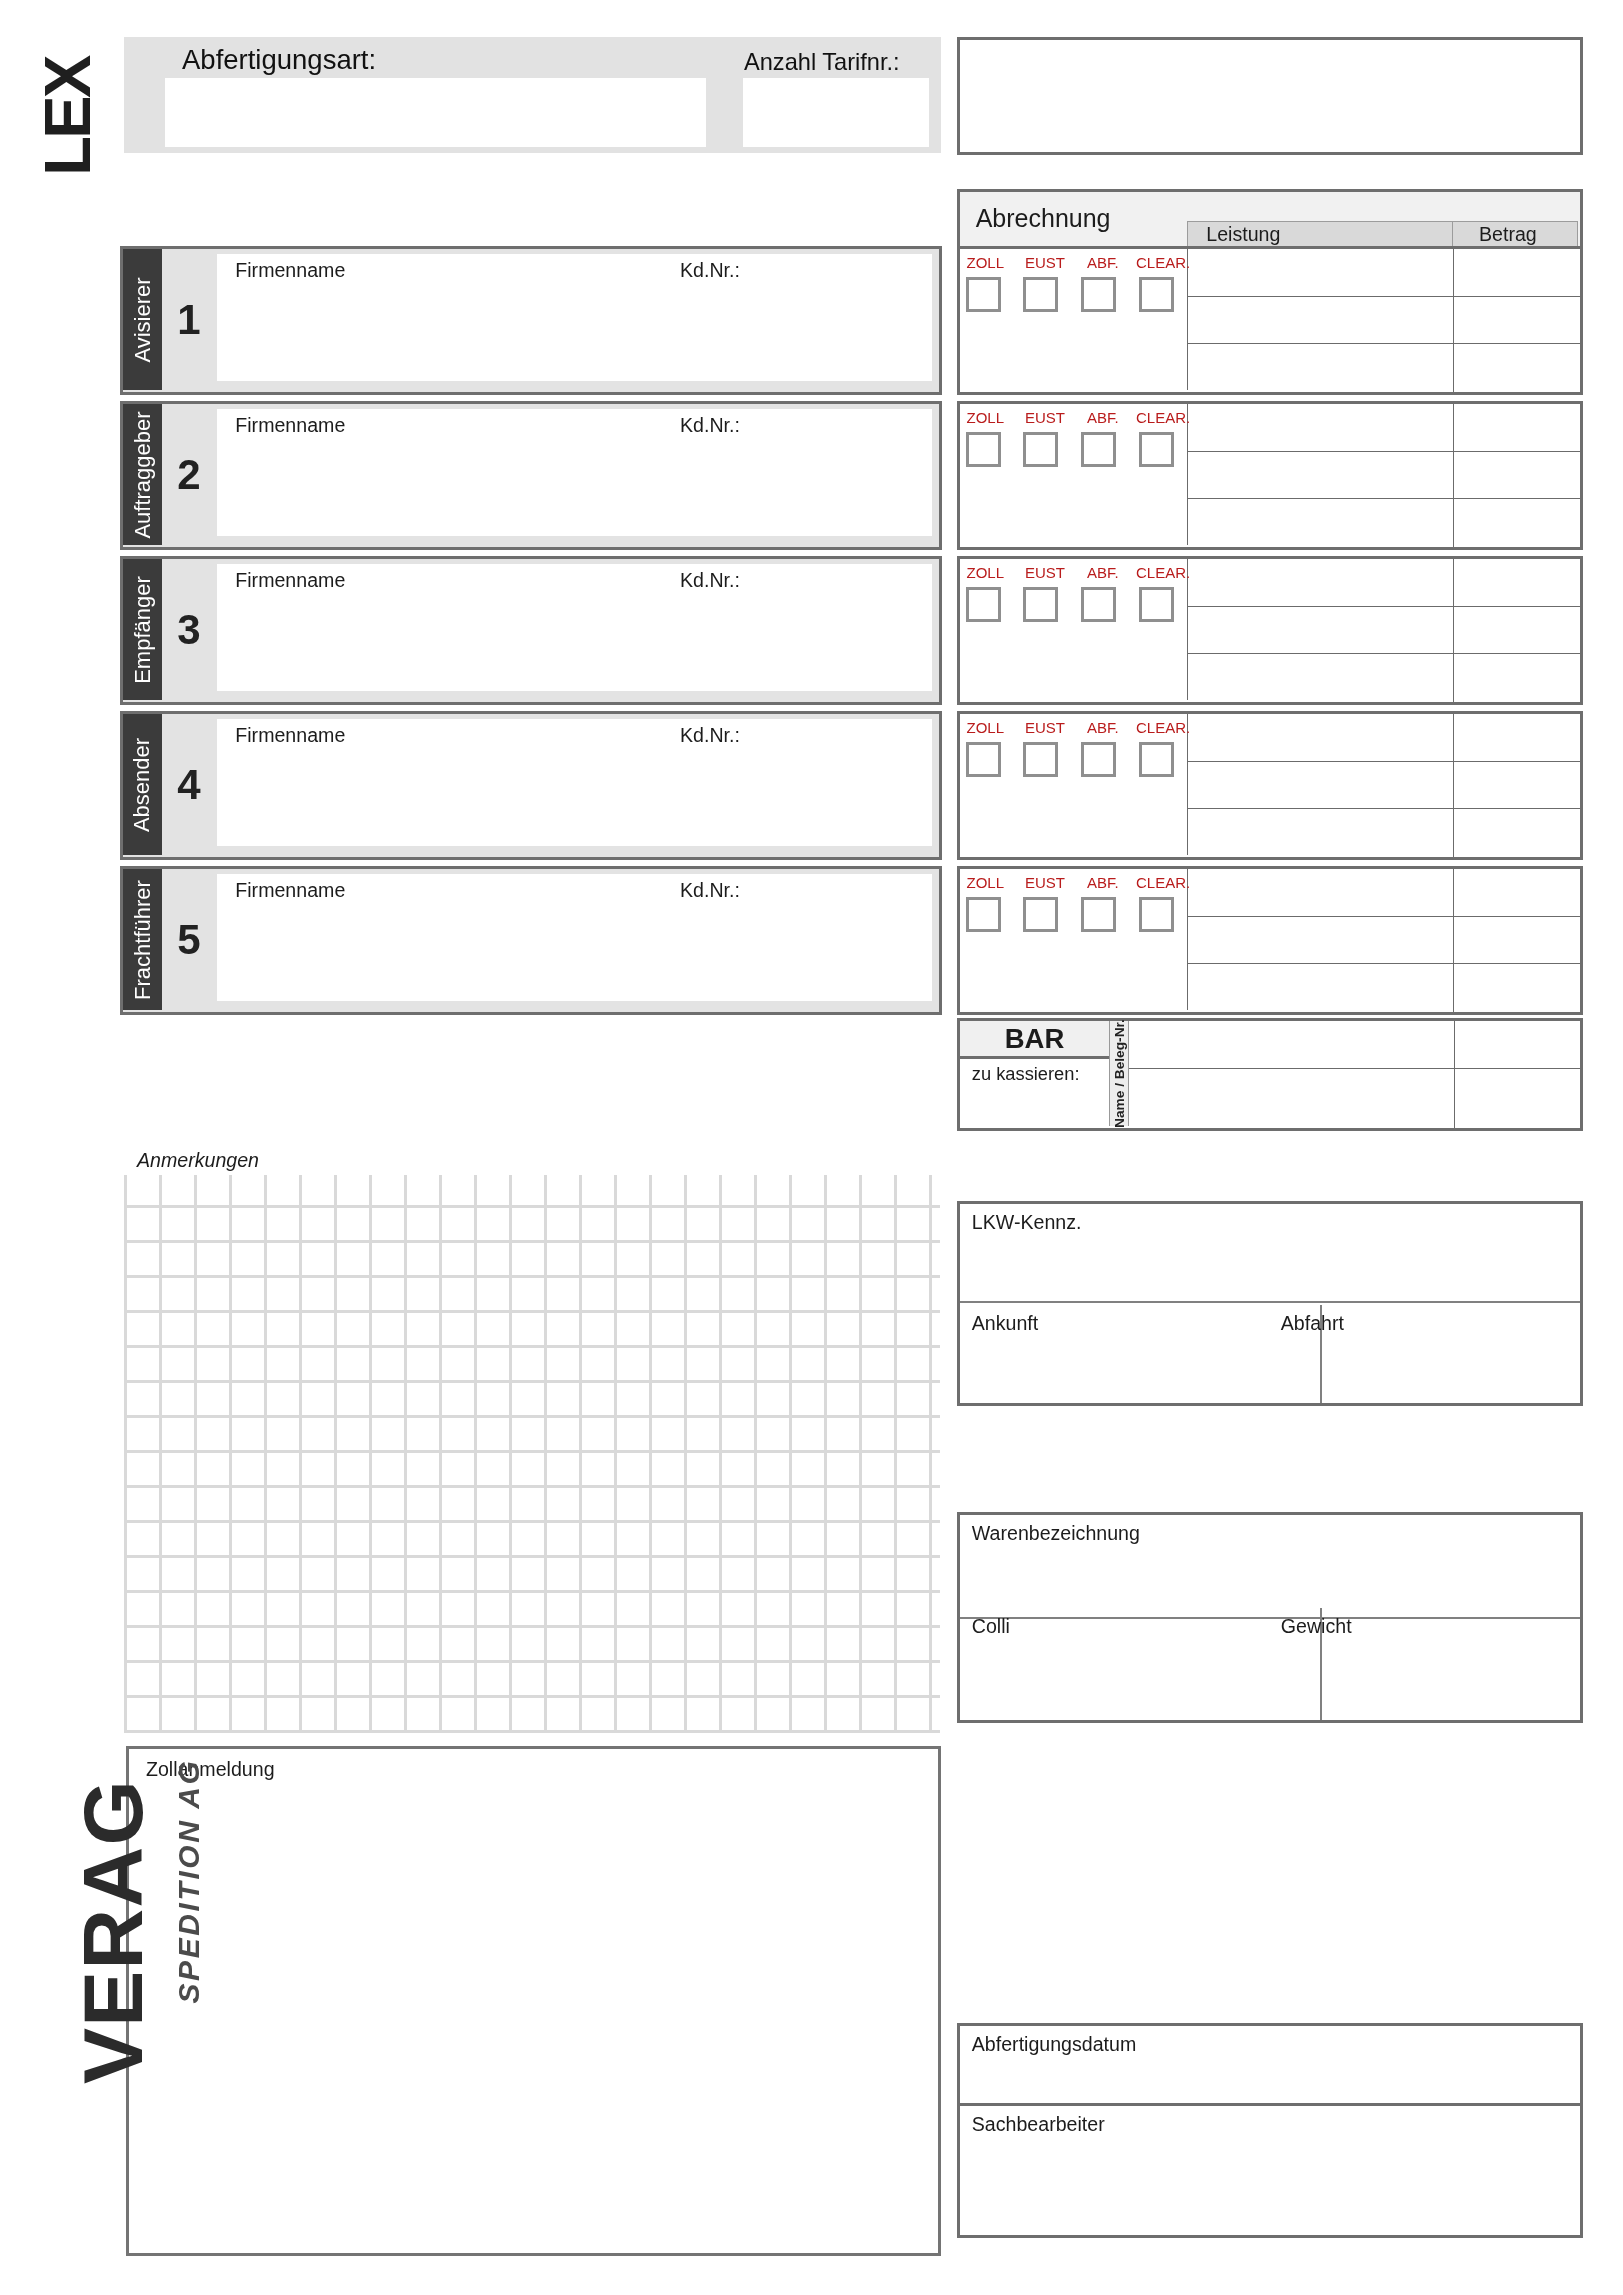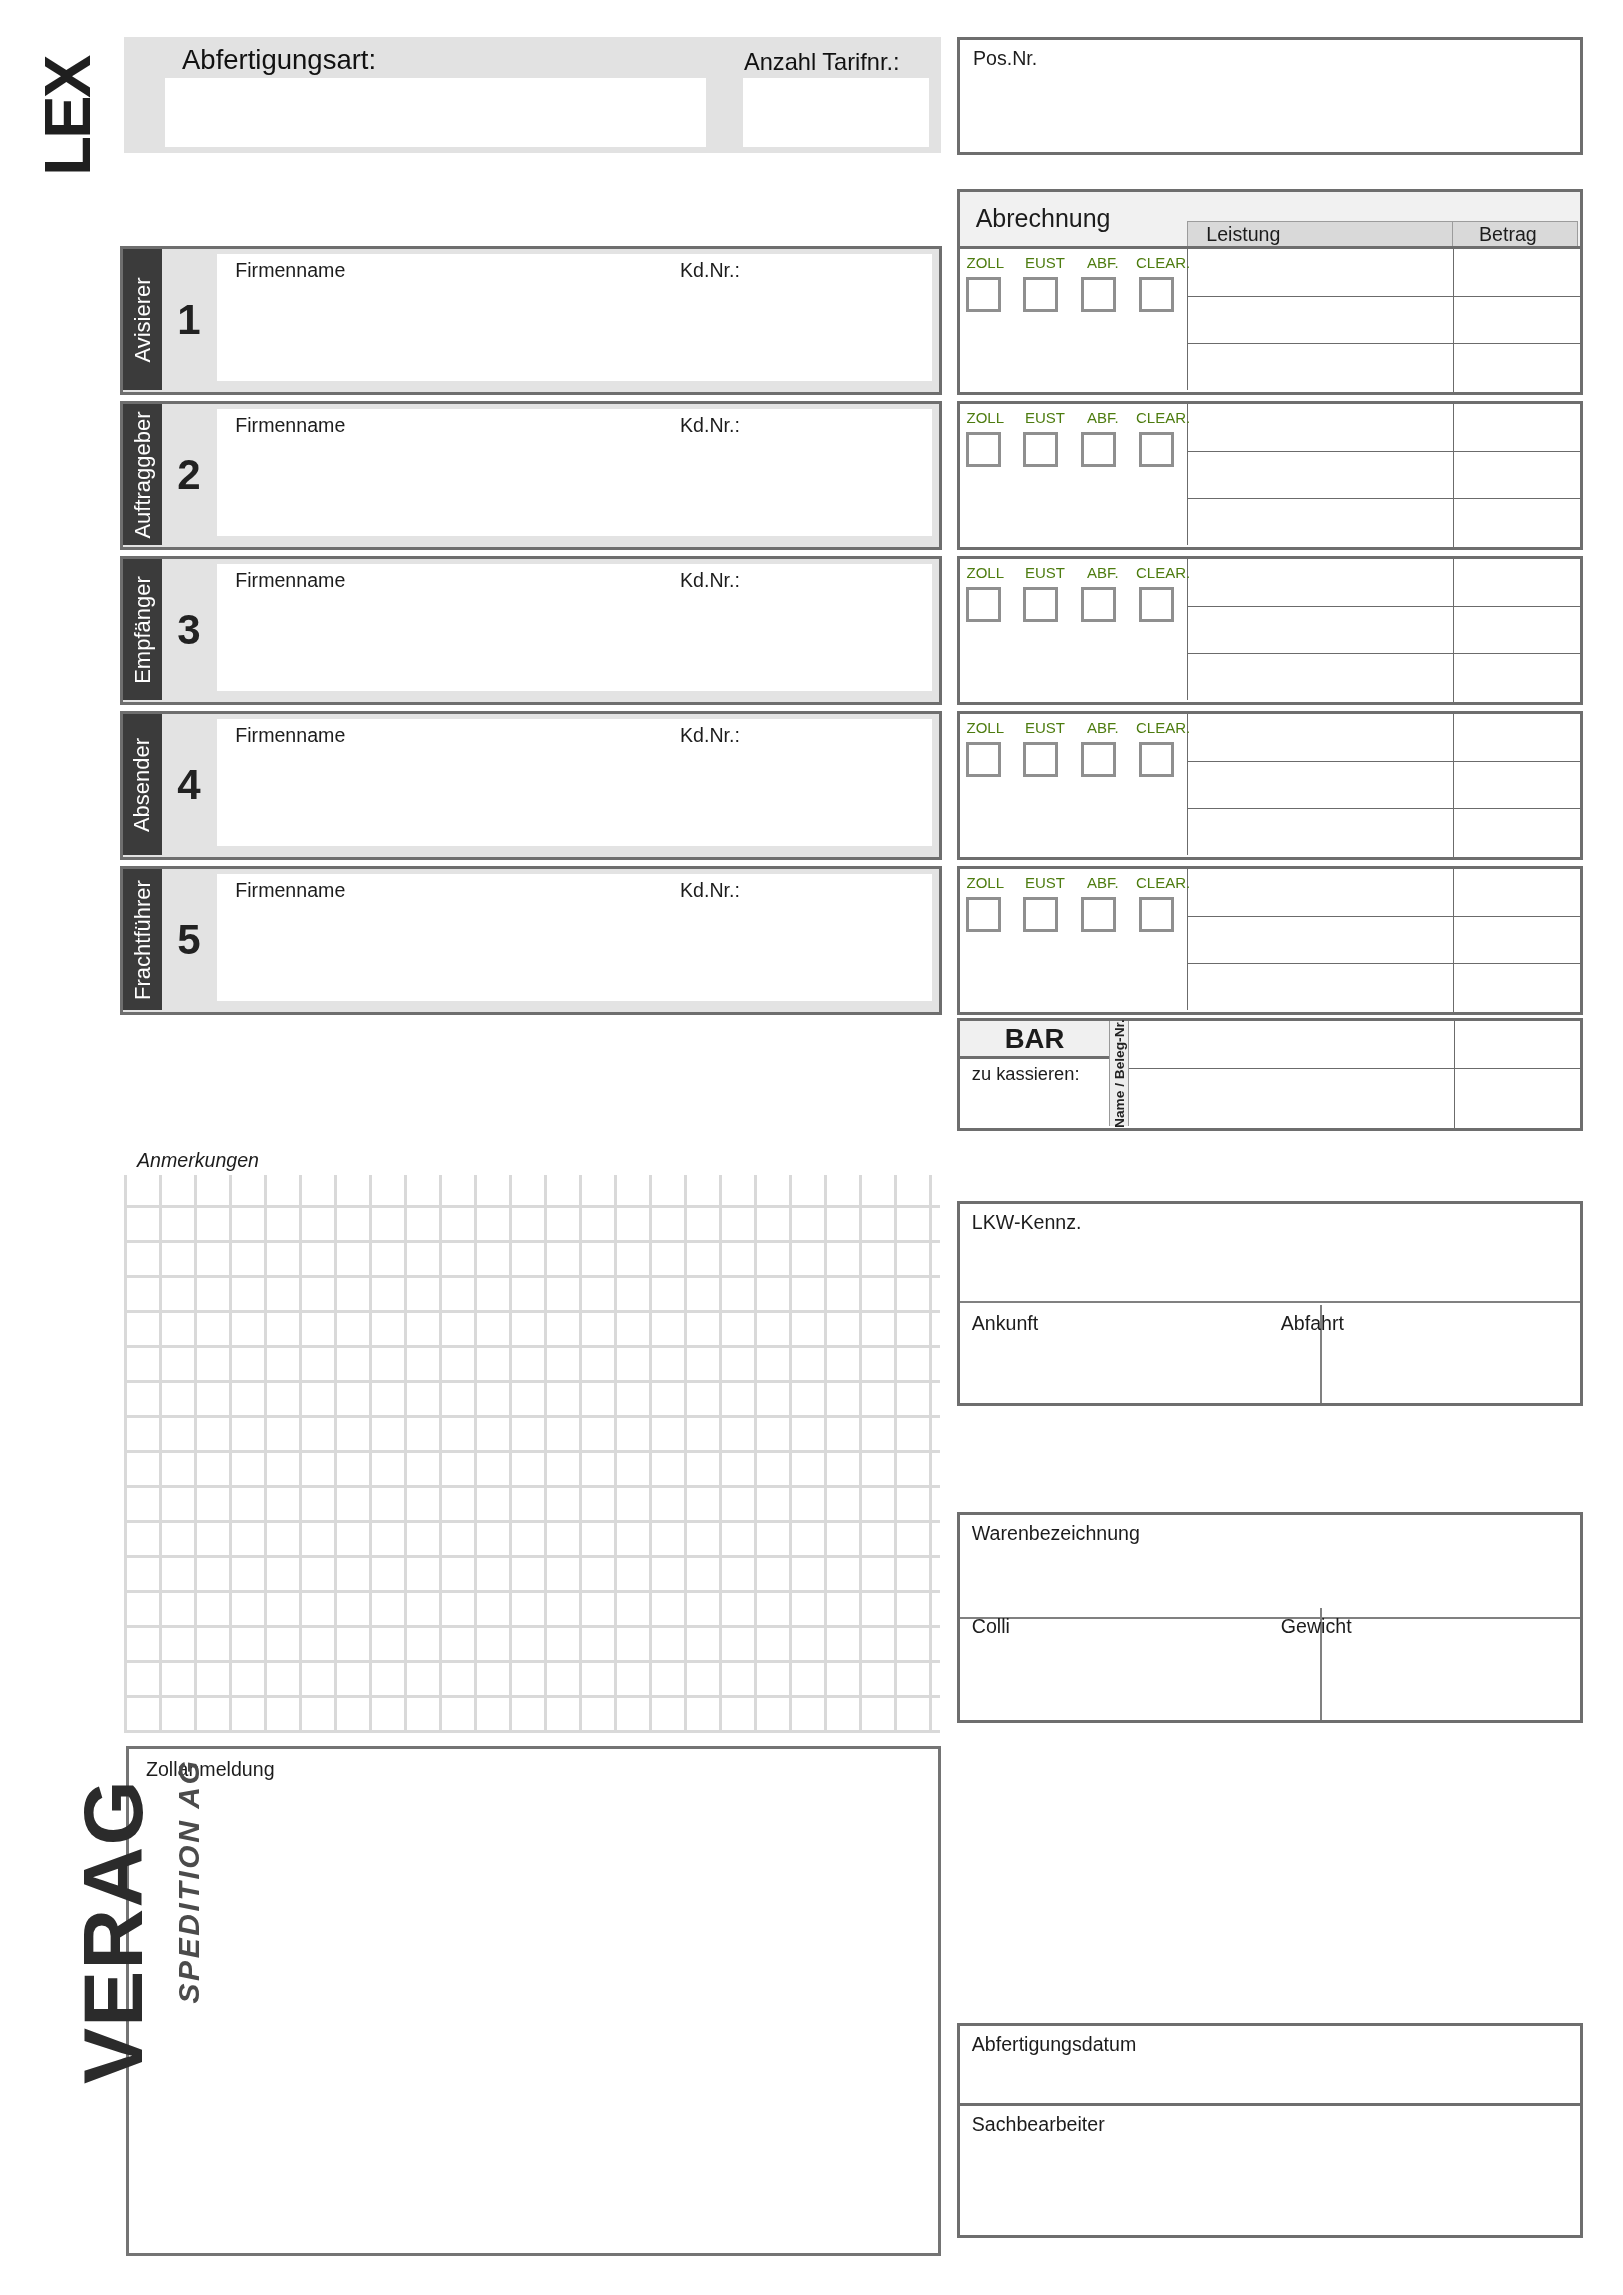--- a/index.html
+++ b/index.html
@@ -37,21 +37,21 @@
   .party-row{position:absolute;left:0;width:1623px;height:149px;}
   .pblock{position:absolute;left:120px;top:0;width:822px;height:149px;border:3.9px solid #6e6e6e;background:#e3e3e3;box-sizing:border-box;}
   .pstrip{position:absolute;left:0;top:0;width:39px;height:141px;background:#3b3b3b;display:flex;align-items:center;justify-content:center;}
   .pstrip span{color:#fff;font-size:22px;}
   .pnum{position:absolute;left:39px;top:0;width:54px;height:141px;display:flex;align-items:center;justify-content:center;font-size:42px;font-weight:bold;color:#222;}
   .pcontent{position:absolute;left:94px;top:4.6px;width:715px;height:127px;background:#fff;}
   .flabel{position:absolute;left:18.3px;top:5.2px;font-size:19.6px;}
   .flabel.kdnr{left:463px;}
   .ablock{position:absolute;left:957px;top:0;width:626px;height:149px;border:3.9px solid #6e6e6e;background:#fff;box-sizing:border-box;}
   .cbzone{position:absolute;left:0;top:0;width:227px;height:141px;border-right:1.3px solid #6b6b6b;box-sizing:content-box;}
-  .cbl{position:absolute;top:5.2px;font-size:15px;color:#4d7c0f;}
+  .cbl{position:absolute;top:5.2px;font-size:15px;color:#b91c1c;}
   .cbx{position:absolute;top:27.5px;width:29px;height:29px;border:3.9px solid #8f8f8f;background:#fff;}
   .lbgrid{position:absolute;left:228px;top:0;right:0;bottom:0;display:grid;grid-template-columns:265px 1fr;grid-template-rows:repeat(3,1fr);}
   .lb-cell{border-bottom:1.3px solid #6b6b6b;box-sizing:border-box;}
   .lb-cell.betrag{border-left:1.3px solid #6b6b6b;}
   .lb-cell.last{border-bottom:none;}
 
   
   #bar-block{left:957px;top:1018px;width:626px;height:113px;border:3.9px solid #6e6e6e;background:#fff;box-sizing:border-box;}
   #bar-cell{position:absolute;left:0;top:0;width:149px;height:35px;background:#f0f0f0;display:flex;align-items:center;justify-content:center;font-size:27.5px;font-weight:bold;}
   #zu-kassieren{position:absolute;left:0;top:35px;width:158px;height:70px;background:#fff;border-top:3.9px solid #6e6e6e;border-right:3.9px solid #6e6e6e;box-sizing:border-box;}
@@ -105,23 +105,20 @@
   </div>
 
   <div id="header-band" class="abs">
     <span id="abfertigungsart-label">Abfertigungsart:</span>
     <div id="abfertigungsart-input"></div>
     <span id="anzahl-label">Anzahl Tarifnr.:</span>
     <div id="anzahl-input"></div>
   </div>
 
   <div id="filiale-box" class="abs">
-    <div class="posnr-cell">
-      <span class="cell-label">Pos.Nr.</span>
-    </div>
   </div>
 
   <div id="abrechnung-header" class="abs">
     <span id="abrechnung-title">Abrechnung</span>
     <div id="leistung-head" class="col-head">Leistung</div>
     <div id="betrag-head" class="col-head">Betrag</div>
   </div>
 
   <div id="rows-mount">
   <div class="party-row" style="top: 246px;">

